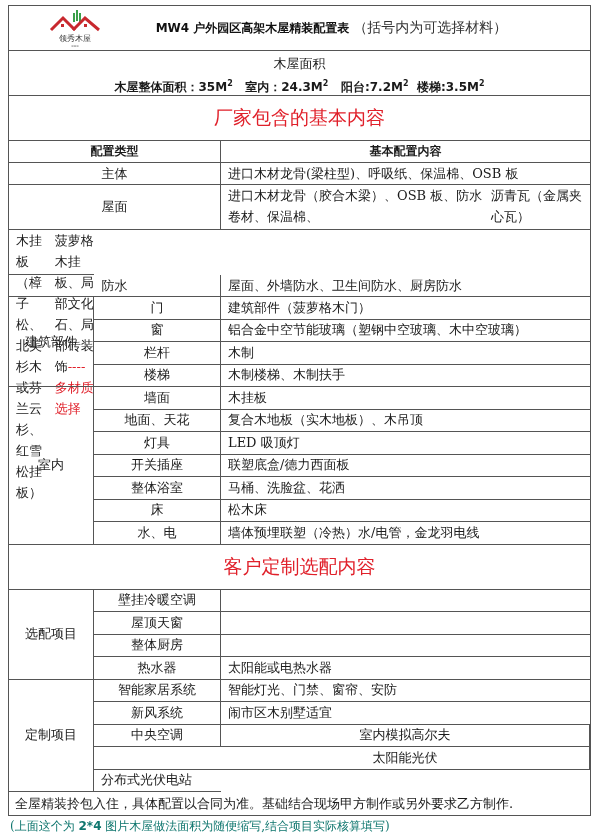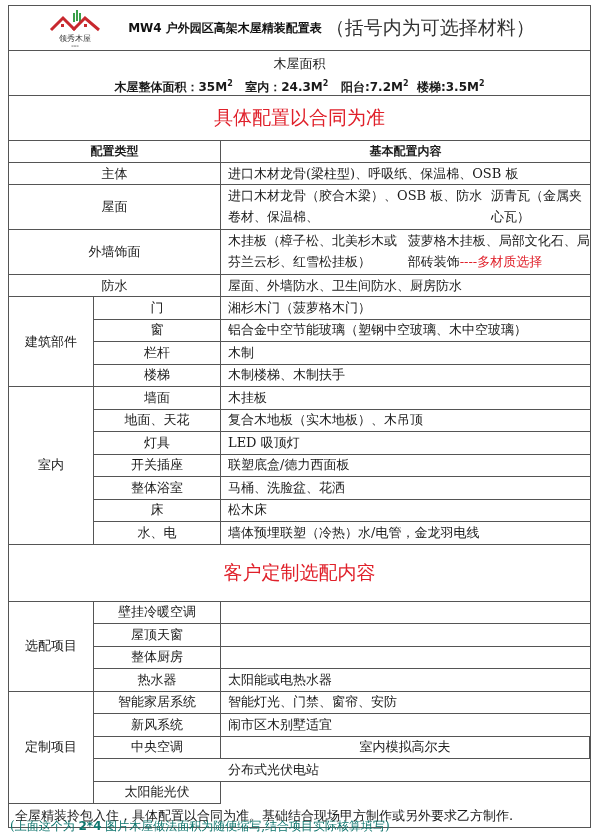--- a/index.html
+++ b/index.html
@@ -3,21 +3,21 @@
 <meta charset="utf-8">
 <style>
   html,body{margin:0;padding:0;background:#ffffff;}
   body{width:600px;height:839px;position:relative;overflow:hidden;font-family:"DejaVu Serif","Liberation Serif",serif;color:#1a1a1a;}
   .sheet{position:absolute;left:8px;top:5px;width:583px;border:1px solid #555;box-sizing:border-box;}
   .row{position:relative;border-bottom:1px solid #555;box-sizing:border-box;}
   .row:last-child{border-bottom:none;}
   .title-row{height:45px;display:flex;align-items:center;justify-content:center;}
   .logo{position:absolute;left:40px;top:4px;width:52px;height:38px;}
   .title-main{font-family:"DejaVu Sans","Liberation Sans",sans-serif;font-weight:bold;font-size:12px;color:#111;margin-left:64px;}
-  .title-sub{font-size:19px;color:#333;margin-left:4px;}
+  .title-sub{font-size:14px;color:#333;margin-left:4px;}
   .area-row{height:45px;text-align:center;font-size:13px;line-height:20px;padding-top:3px;box-sizing:border-box;}
   .area-row .head{font-size:13px;}
   .area-row .vals{font-family:"DejaVu Sans","Liberation Sans",sans-serif;font-size:12px;font-weight:bold;}
   .area-row sup{font-size:8px;}
   .section-title{height:45px;display:flex;align-items:center;justify-content:center;color:#e0202a;font-size:19px;font-family:"DejaVu Sans","Liberation Sans",sans-serif;}
   .grid{display:grid;grid-template-columns:85px 127px 1fr;}
   .cell{border-right:1px solid #555;border-bottom:1px solid #555;box-sizing:border-box;display:flex;align-items:center;font-size:13px;}
   .cell.c3{border-right:none;padding-left:7px;}
   .cell.center{justify-content:center;}
   .cell.span2{grid-column:1 / span 2;justify-content:center;}
@@ -53,47 +53,46 @@
   <div class="row area-row">
     <div class="head">木屋面积</div>
     <div class="vals">
       <span>木屋整体面积：</span><span>35M</span><sup>2</sup>
       &nbsp;&nbsp;<span>室内：</span><span>24.3M</span><sup>2</sup>
       &nbsp;&nbsp;<span>阳台:</span><span>7.2M</span><sup>2</sup>
       &nbsp;<span>楼梯:</span><span>3.5M</span><sup>2</sup>
     </div>
   </div>
 
-  <div class="row section-title">具体配置以合同为准</div>
+  <div class="row section-title">厂家包含的基本内容</div>
 
   <div class="grid" style="grid-template-rows:22px 22px 45px 45px 22px repeat(4,22.5px) repeat(7,22.5px);">
     <div class="cell span2 hdr">配置类型</div>
     <div class="cell c3 hdr" style="padding-left:0">基本配置内容</div>
 
     <div class="cell span2">主体</div>
     <div class="cell c3">进口木材龙骨(梁柱型)、呼吸纸、保温棉、OSB 板</div>
 
     <div class="cell span2">屋面</div>
     <div class="cell c3 two-line">
       <span>进口木材龙骨（胶合木梁）、OSB 板、防水卷材、保温棉、</span>
       <span>沥青瓦（金属夹心瓦）</span>
     </div>
 
-    <div class="cell span2">外墙饰面</div>
     <div class="cell c3 two-line">
       <span>木挂板（樟子松、北美杉木或芬兰云杉、红雪松挂板）</span>
       <span><span>菠萝格木挂板、局部文化石、局部砖装饰</span><span class="red">----多材质选择</span></span>
     </div>
 
     <div class="cell span2">防水</div>
     <div class="cell c3">屋面、外墙防水、卫生间防水、厨房防水</div>
 
     <div class="cell group" style="grid-column:1;grid-row:6 / span 4;">建筑部件</div>
     <div class="cell center">门</div>
-    <div class="cell c3">湘杉木门（菠萝格木门）</div>
+    <div class="cell c3">建筑部件（菠萝格木门）</div>
     <div class="cell center">窗</div>
     <div class="cell c3">铝合金中空节能玻璃（塑钢中空玻璃、木中空玻璃）</div>
     <div class="cell center">栏杆</div>
     <div class="cell c3">木制</div>
     <div class="cell center">楼梯</div>
     <div class="cell c3">木制楼梯、木制扶手</div>
 
     <div class="cell center">墙面</div>
     <div class="cell group" style="grid-column:1;grid-row:10 / span 7;">室内</div>
     <div class="cell c3">木挂板</div>
@@ -104,41 +103,41 @@
     <div class="cell center">开关插座</div>
     <div class="cell c3">联塑底盒/德力西面板</div>
     <div class="cell center">整体浴室</div>
     <div class="cell c3">马桶、洗脸盆、花洒</div>
     <div class="cell center">床</div>
     <div class="cell c3">松木床</div>
     <div class="cell center">水、电</div>
     <div class="cell c3">墙体预埋联塑（冷热）水/电管，金龙羽电线</div>
   </div>
 
-  <div class="row section-title" style="height:57px;">客户定制选配内容</div>
+  <div class="row section-title" style="height:45px;">客户定制选配内容</div>
 
   <div class="grid" style="grid-template-rows:repeat(9,22.5px);">
     <div class="cell group" style="grid-column:1;grid-row:1 / span 4;">选配项目</div>
     <div class="cell center">壁挂冷暖空调</div>
     <div class="cell c3"></div>
     <div class="cell center">屋顶天窗</div>
     <div class="cell c3"></div>
     <div class="cell center">整体厨房</div>
     <div class="cell c3"></div>
     <div class="cell center">热水器</div>
     <div class="cell c3">太阳能或电热水器</div>
 
     <div class="cell group" style="grid-column:1;grid-row:5 / span 5;">定制项目</div>
     <div class="cell center">智能家居系统</div>
     <div class="cell c3">智能灯光、门禁、窗帘、安防</div>
     <div class="cell center">新风系统</div>
     <div class="cell c3">闹市区木别墅适宜</div>
     <div class="cell center">中央空调</div>
     <div class="cell center">室内模拟高尔夫</div>
     <div class="cell c3"></div>
+    <div class="cell center">太阳能光伏</div>
     <div class="cell c3">分布式光伏电站</div>
-    <div class="cell center">太阳能光伏</div>
   </div>
 
   <div class="row footer">全屋精装拎包入住，具体配置以合同为准。基础结合现场甲方制作或另外要求乙方制作.</div>
 </div>
 
 <div class="note"><span>(上面这个为 </span><b>2*4</b><span> 图片木屋做法面积为随便缩写,结合项目实际核算填写)</span></div>
 
 </body></html>

